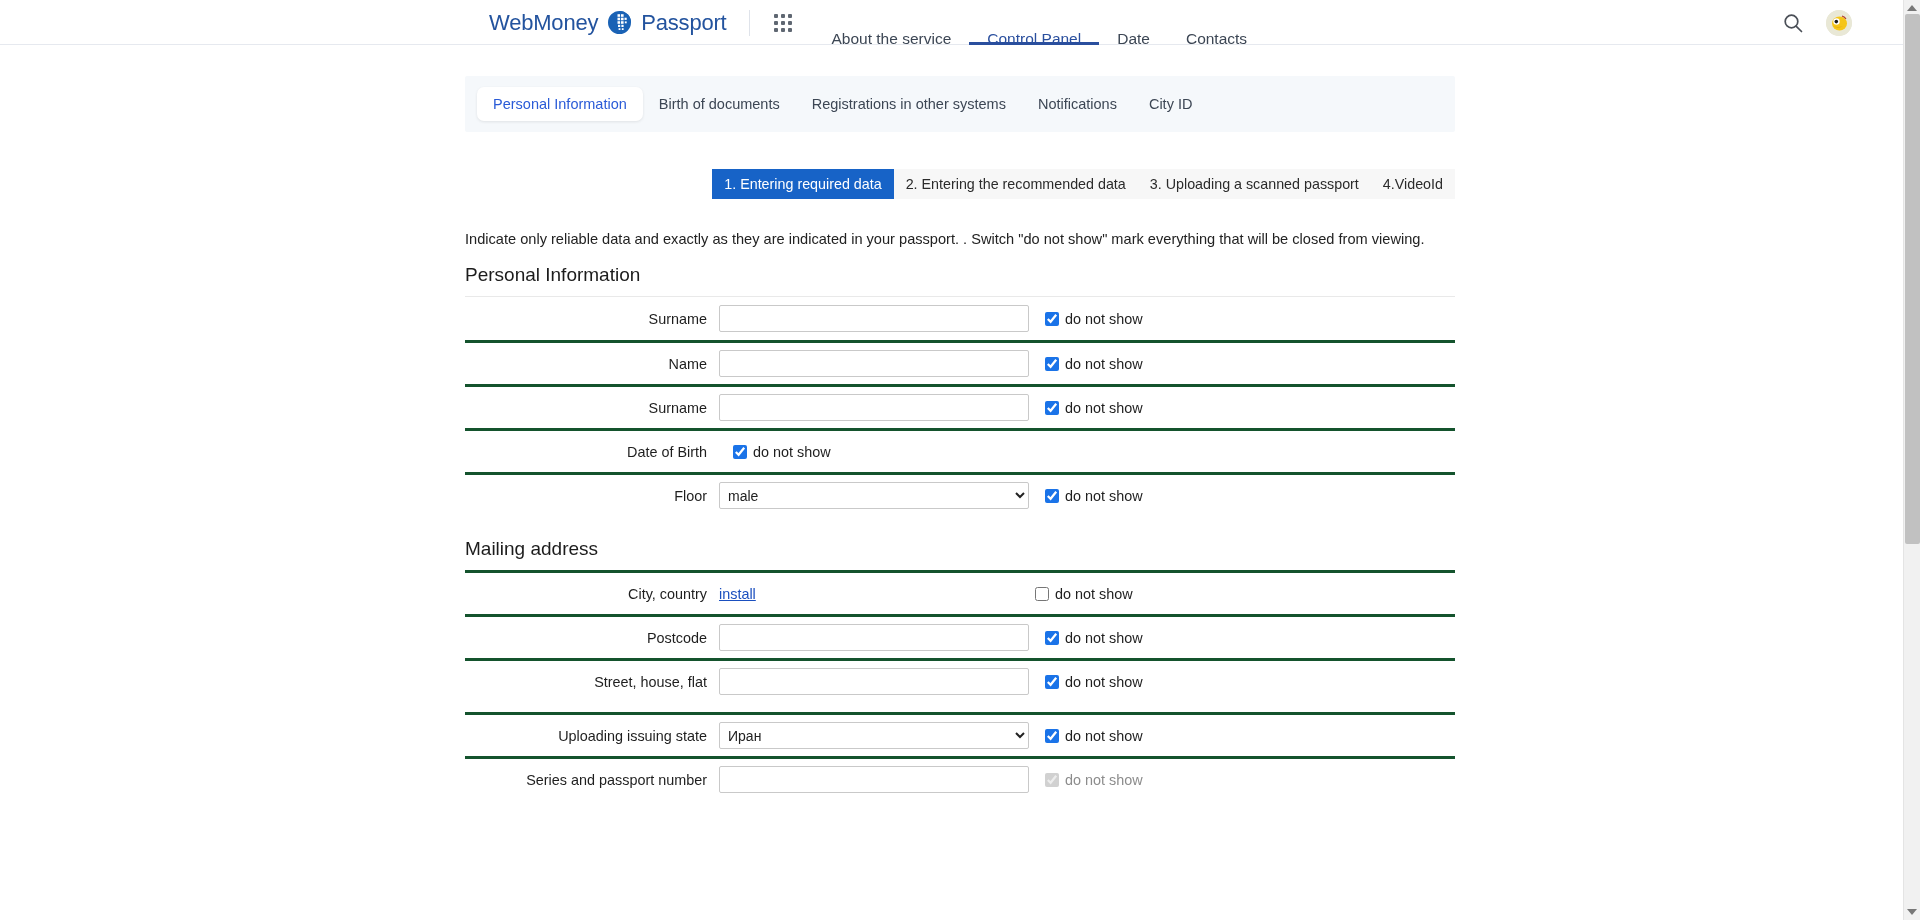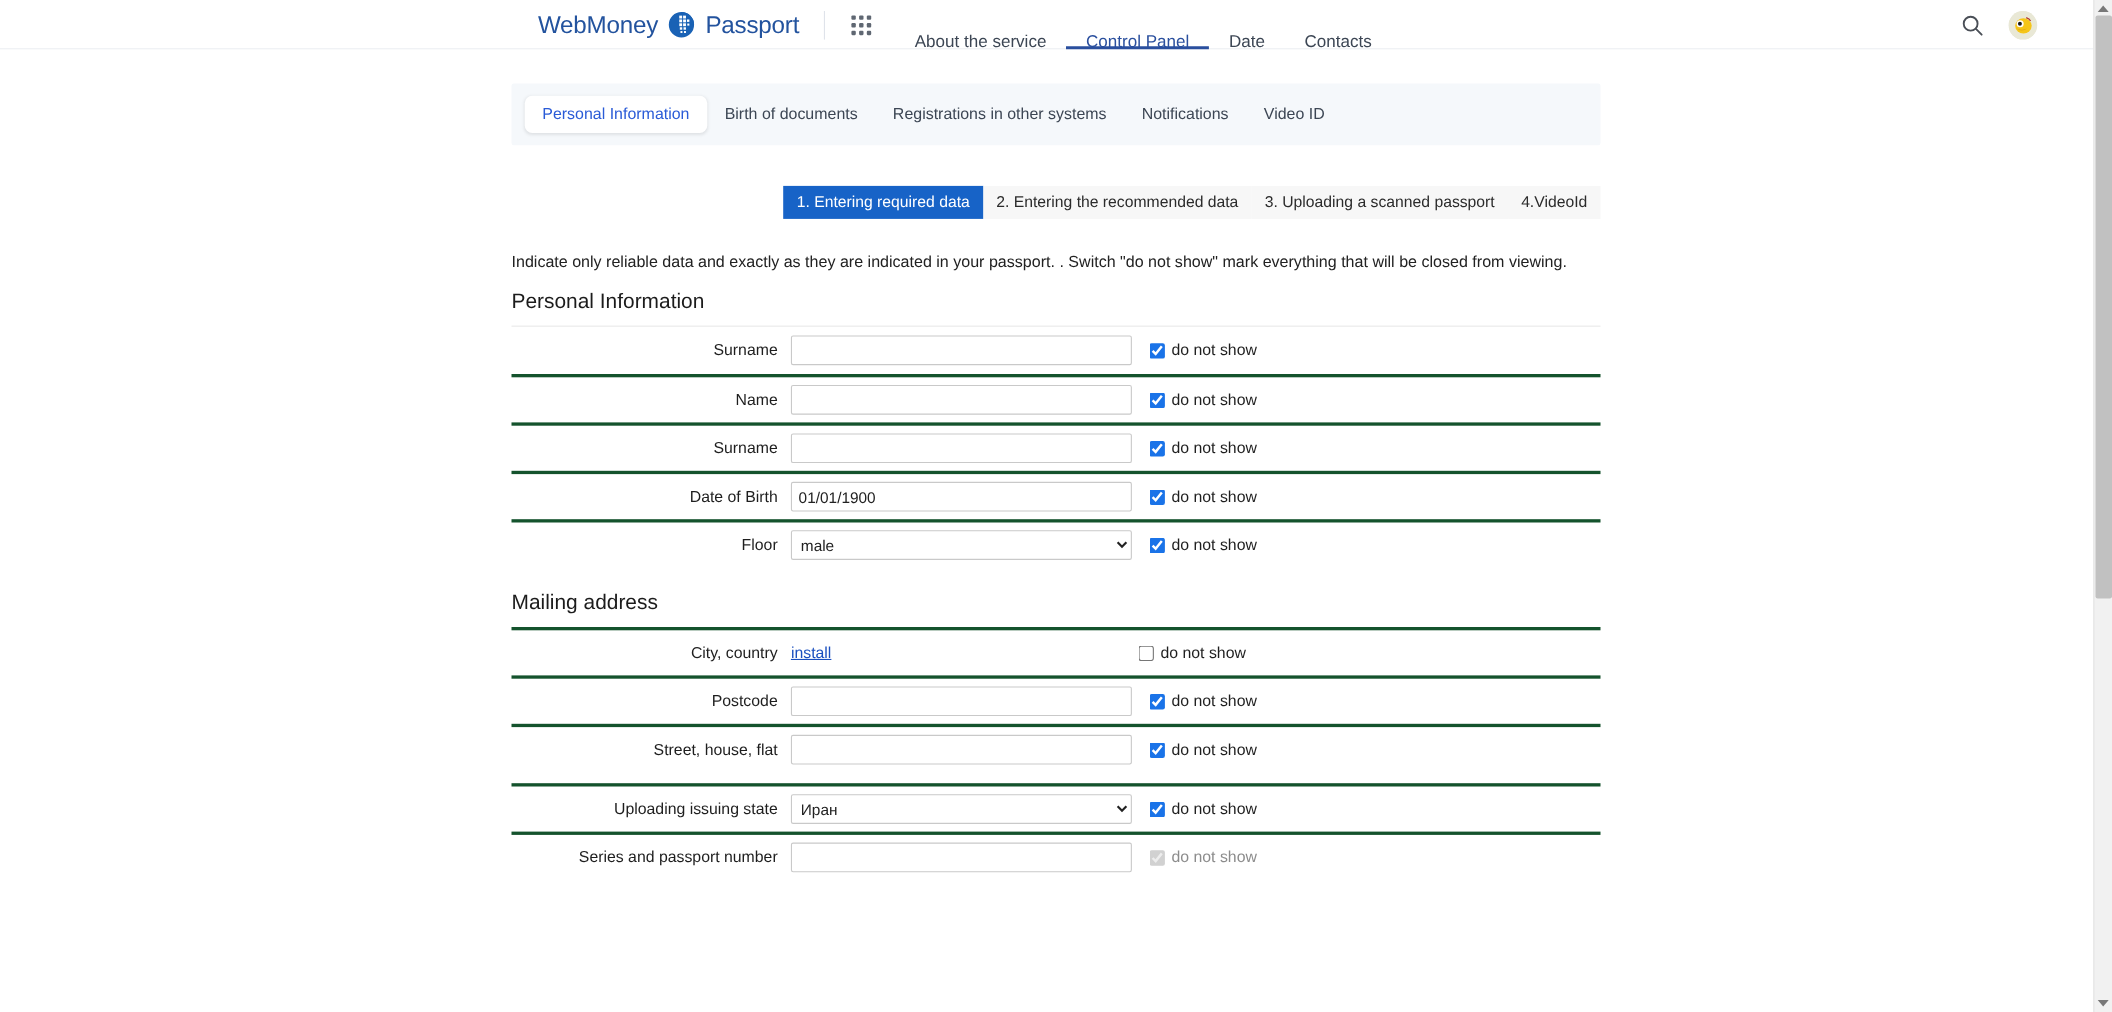--- a/index.html
+++ b/index.html
@@ -346,21 +346,21 @@
 </div>
 
 <div class="page">
   <div class="content">
 
     <div class="tabs-strip">
       <div class="tab active">Personal Information</div>
       <div class="tab">Birth of documents</div>
       <div class="tab">Registrations in other systems</div>
       <div class="tab">Notifications</div>
-      <div class="tab">Video ID</div>
+      <div class="tab">City ID</div>
     </div>
 
     <div class="steps">
       <div class="step active">1. Entering required data</div>
       <div class="step">2. Entering the recommended data</div>
       <div class="step">3. Uploading a scanned passport</div>
       <div class="step">4.VideoId</div>
     </div>
 
     <div class="intro">Indicate only reliable data and exactly as they are indicated in your passport. . Switch "do not show" mark everything that will be closed from viewing.</div>
@@ -396,23 +396,20 @@
           <input class="txt" type="text" value="" style="">
         </div>
         <label class="row-check">
           <input class="cb" type="checkbox" checked="" style="">
           <span>do not show</span>
         </label>
       </div>
 
       <div class="row">
         <div class="row-label">Date of Birth</div>
-        <div class="row-field">
-          <input class="txt" type="text" value="01/01/1900" style="">
-        </div>
         <label class="row-check">
           <input class="cb" type="checkbox" checked="" style="">
           <span>do not show</span>
         </label>
       </div>
 
       <div class="row">
         <div class="row-label">Floor</div>
         <div class="row-field">
           <select class="sel">

